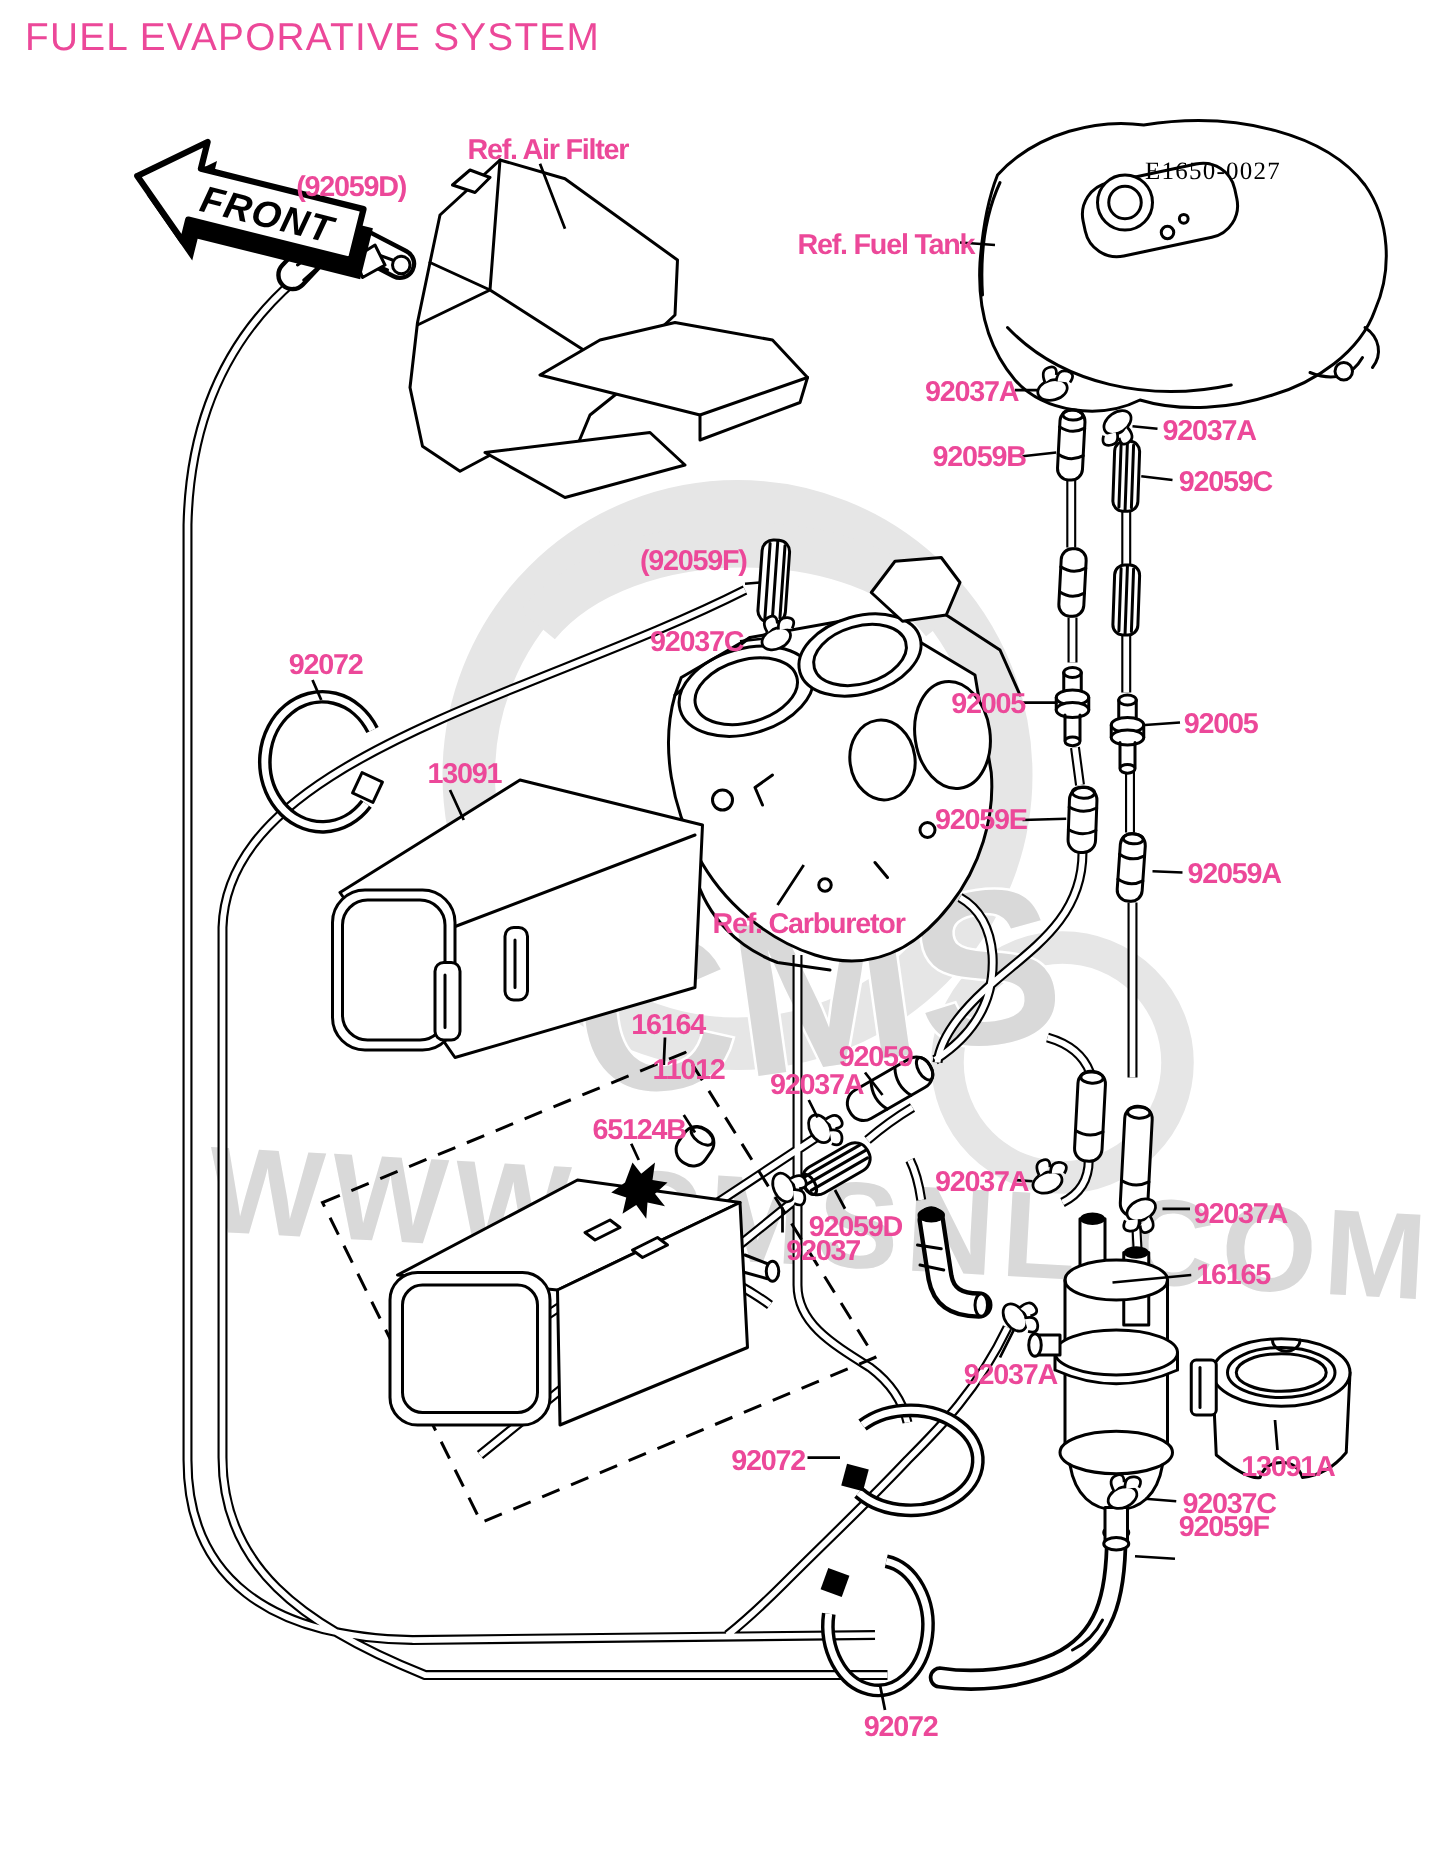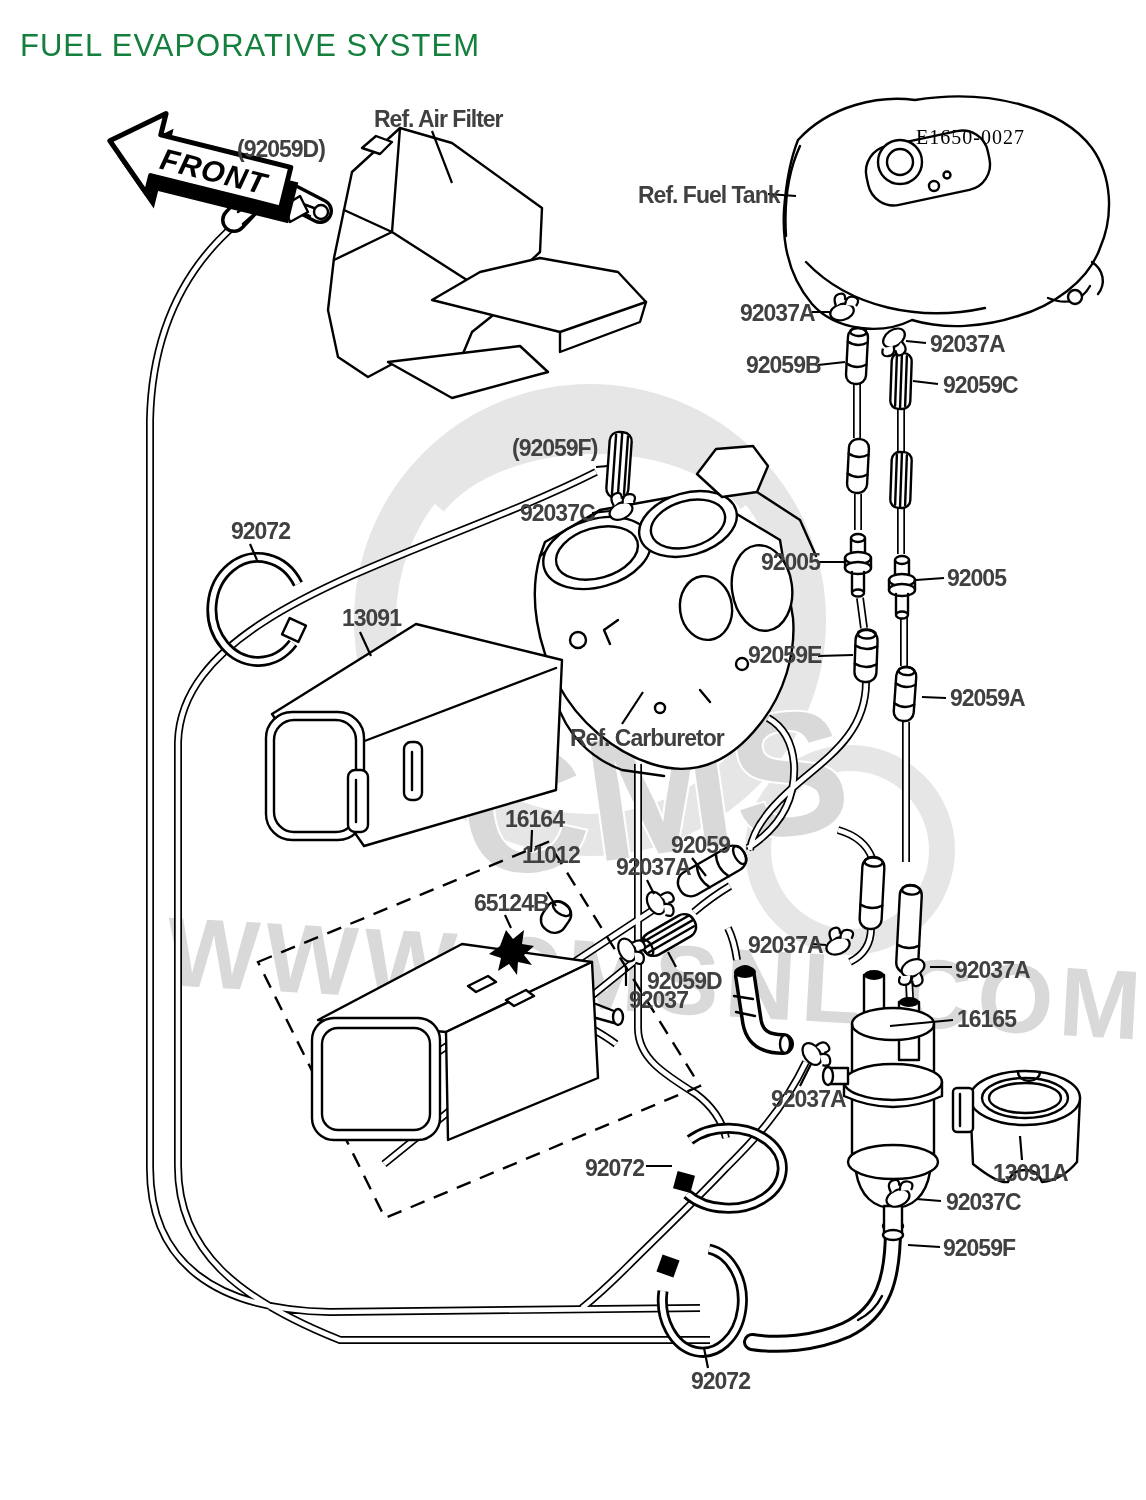--- a/index.html
+++ b/index.html
@@ -1,26 +1,26 @@
 <!DOCTYPE html>
 <html><head>
 <meta charset="utf-8">
 <style>
   html,body{margin:0;padding:0;background:#fff;}
   #stage{position:relative;width:1146px;height:1500px;background:#fff;overflow:hidden;
          font-family:"Liberation Sans",sans-serif;}
   #art{position:absolute;left:0;top:0;}
-  .title{position:absolute;left:20px;top:28px;font:400 31px "Liberation Sans",sans-serif;
-         color:#15803d;letter-spacing:1px;white-space:nowrap;}
+  .title{position:absolute;left:20px;top:12px;font:400 31px "Liberation Sans",sans-serif;
+         color:#ec4899;letter-spacing:1px;white-space:nowrap;}
   .code{position:absolute;left:916px;top:80px;font:400 20px "Liberation Serif",serif;
         letter-spacing:1px;white-space:nowrap;margin-top:46px;}
   .footer{position:absolute;left:0;right:0;top:1424px;text-align:center;
           font:400 38px "Liberation Sans",sans-serif;color:#cc0000;white-space:nowrap;}
   .lbl{position:absolute;font-family:"Liberation Sans",sans-serif;font-weight:bold;
-       font-size:23px;line-height:1;letter-spacing:-1px;color:#404040;white-space:nowrap;}
+       font-size:23px;line-height:1;letter-spacing:-1px;color:#ec4899;white-space:nowrap;}
   
   .k{fill:none;stroke:#000;stroke-width:2.4;stroke-linecap:round;stroke-linejoin:round;}
   .kw{fill:#fff;stroke:#000;stroke-width:2.4;stroke-linecap:round;stroke-linejoin:round;}
   .ld{fill:none;stroke:#000;stroke-width:2.2;}
   .dash{fill:none;stroke:#000;stroke-width:2.4;stroke-dasharray:15 10;}
   .hA{fill:none;stroke:#000;stroke-width:8;}
   .hB{fill:none;stroke:#fff;stroke-width:4.6;}
   .tA{fill:none;stroke:#000;stroke-width:26;stroke-linecap:round;}
   .tB{fill:none;stroke:#fff;stroke-width:19;stroke-linecap:round;}
   .uA{fill:none;stroke:#000;stroke-width:22;stroke-linecap:round;}
@@ -360,16 +360,16 @@
   <div class="lbl" style="left:671px;top:834px">92059</div>
   <div class="lbl" style="left:748px;top:934px">92037A</div>
   <div class="lbl" style="left:955px;top:959px">92037A</div>
   <div class="lbl" style="left:647px;top:970px">92059D</div>
   <div class="lbl" style="left:629px;top:989px">92037</div>
   <div class="lbl" style="left:957px;top:1008px">16165</div>
   <div class="lbl" style="left:771px;top:1088px">92037A</div>
   <div class="lbl" style="left:585px;top:1157px">92072</div>
   <div class="lbl" style="left:993px;top:1162px">13091A</div>
   <div class="lbl" style="left:946px;top:1191px">92037C</div>
-  <div class="lbl" style="left:943px;top:1237px">92059F</div>
+  <div class="lbl" style="left:943px;top:1210px">92059F</div>
   <div class="lbl" style="left:691px;top:1370px">92072</div>
 
 </div>
 
 </body></html>

